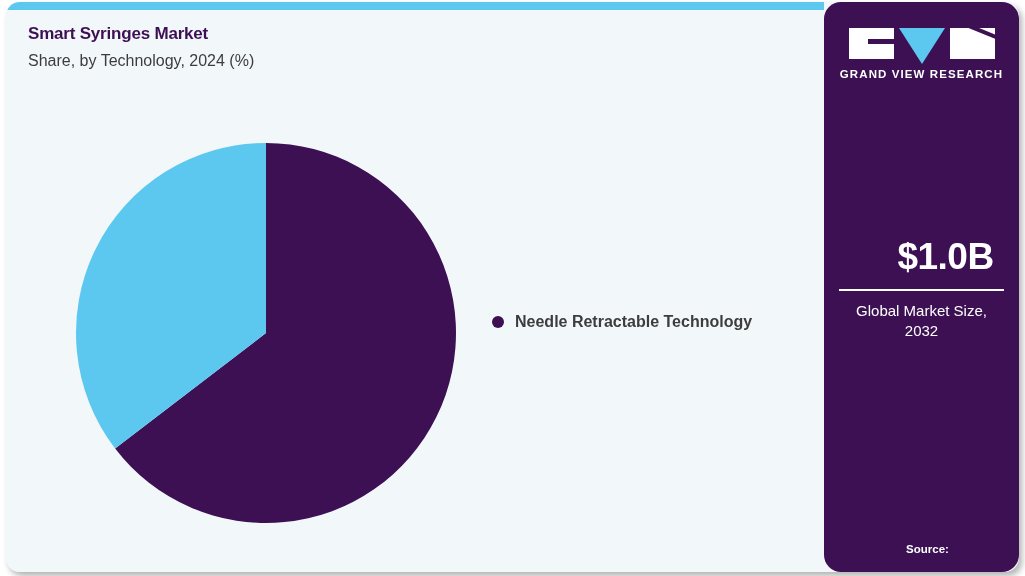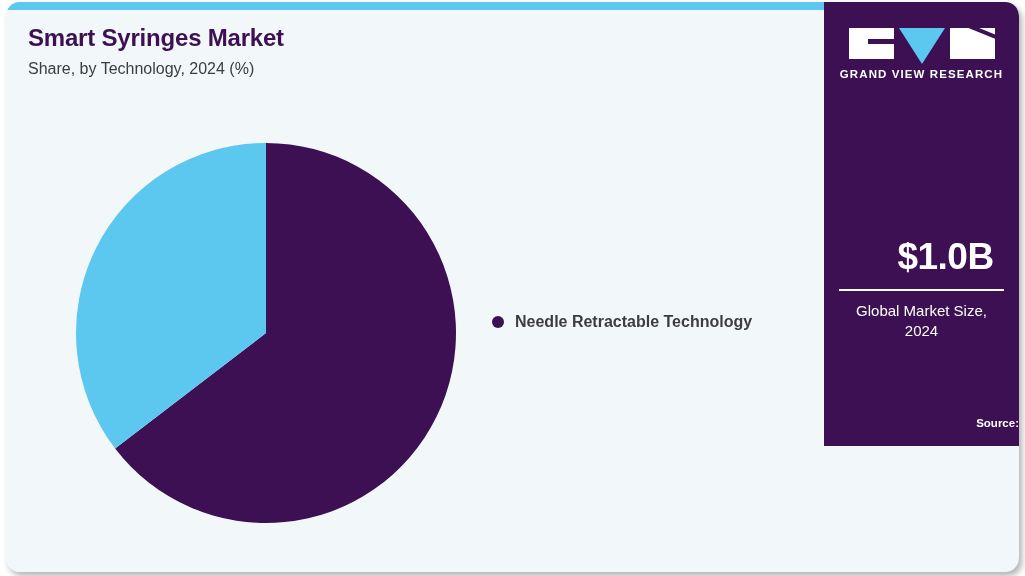--- a/index.html
+++ b/index.html
@@ -55,21 +55,21 @@
   }
 
   .title-block {
     position: absolute;
     left: 22px;
     top: 22px;
     width: 700px;
   }
   .chart-title {
     margin: 0;
-    font-size: 24px;
+    font-size: 17px;
     font-weight: bold;
     color: #3c1053;
     letter-spacing: -0.2px;
     line-height: 1.15;
   }
   .chart-subtitle {
     margin: 7px 0 9px 0;
     font-size: 16px;
     font-weight: normal;
     color: #3d3d3d;
@@ -112,22 +112,23 @@
     white-space: nowrap;
     line-height: 1;
   }
 
   
   .right-pane {
     position: absolute;
     right: 0;
     top: 0;
     width: 195px;
-    height: 444px;
+    height: 570px;
     background: #3c1053;
+    border-radius: 17px;
   }
 
   .logo {
     position: absolute;
     left: 0;
     top: 26px;
     width: 195px;
     text-align: center;
   }
   .logo-marks {
@@ -211,21 +212,21 @@
     color: #ffffff;
     line-height: 1.35;
     padding: 0 14px;
   }
 
   .source-block {
     position: absolute;
     left: 12px;
     bottom: 14px;
     width: 183px;
-    text-align: right;
+    text-align: center;
   }
   .source-label {
     font-size: 11.5px;
     font-weight: bold;
     color: #ffffff;
     line-height: 1.45;
   }
   .source-url {
     font-size: 12px;
     color: #ffffff;
@@ -273,21 +274,21 @@
           <span class="logo-g"></span>
           <span class="logo-v"></span>
           <span class="logo-r"></span>
         </div>
         <div class="logo-text">GRAND VIEW RESEARCH</div>
       </div>
 
       <div class="stat-block">
         <div class="stat-value">$1.0B</div>
         <div class="stat-divider"></div>
-        <div class="stat-caption">Global Market Size, 2024</div>
+        <div class="stat-caption">Global Market Size, 2032</div>
       </div>
 
       <div class="source-block">
         <div class="source-label">Source:</div>
       </div>
 
     </div>
 
   </div>
 </div>

